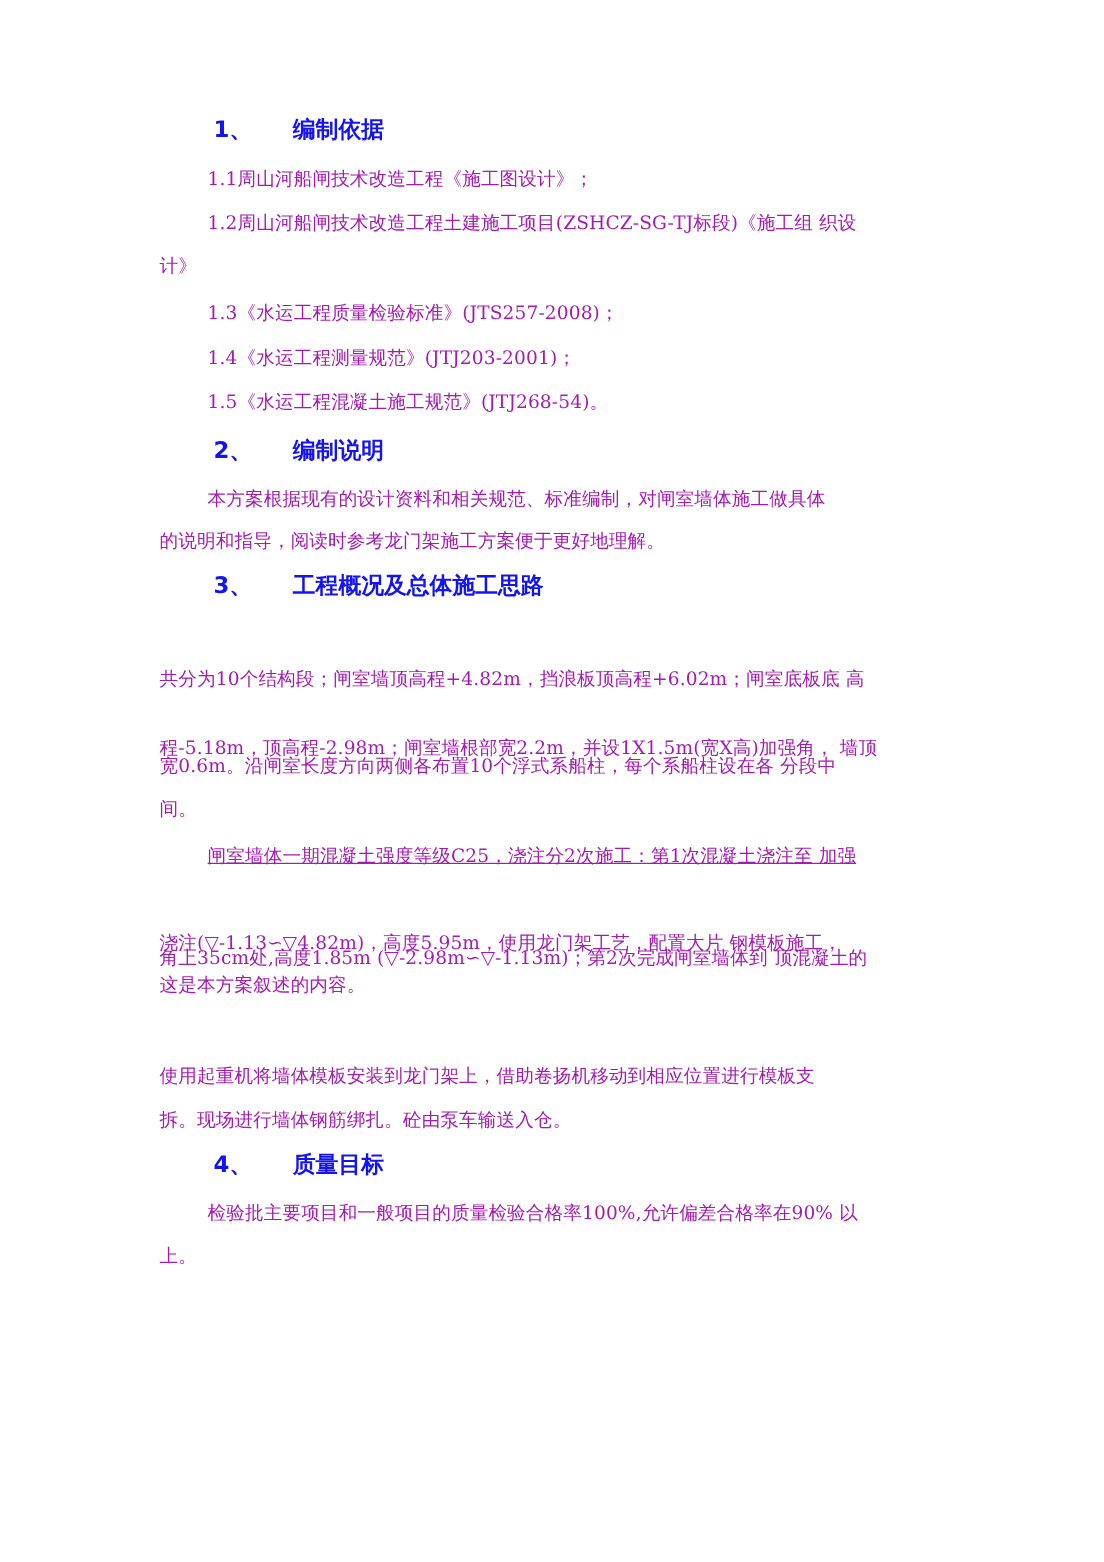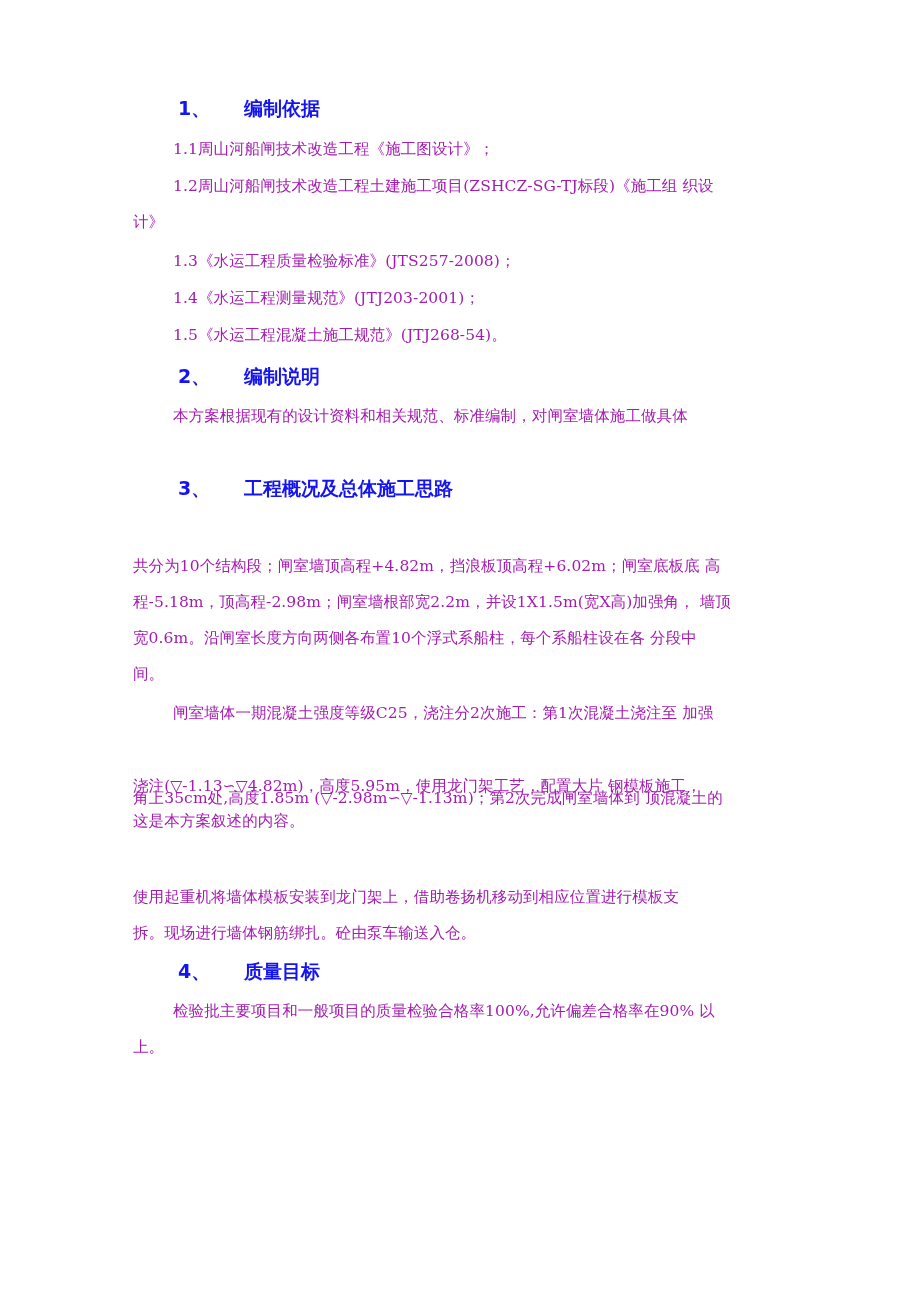--- a/index.html
+++ b/index.html
@@ -59,30 +59,31 @@
   <div class="line indent" style="top:175px;">1.2周山河船闸技术改造工程土建施工项目(ZSHCZ-SG-TJ标段)《施工组 织设</div>
   <div class="line flush" style="top:211px;">计》</div>
   <div class="line indent" style="top:250px;">1.3《水运工程质量检验标准》(JTS257-2008)；</div>
   <div class="line indent" style="top:287px;">1.4《水运工程测量规范》(JTJ203-2001)；</div>
   <div class="line indent" style="top:324px;">1.5《水运工程混凝土施工规范》(JTJ268-54)。</div>
 
   <div class="heading" style="top:364px;">
     <span class="num">2、</span><span>编制说明</span>
   </div>
   <div class="line indent" style="top:405px;text-align:right;">本方案根据现有的设计资料和相关规范、标准编制，对闸室墙体施工做具体</div>
+  <div class="line flush" style="top:440px;">的说明和指导，阅读时参考龙门架施工方案便于更好地理解。</div>
 
   <div class="heading" style="top:476px;">
     <span class="num">3、</span><span>工程概况及总体施工思路</span>
   </div>
   <div class="line flush" style="top:555px;">共分为10个结构段；闸室墙顶高程+4.82m，挡浪板顶高程+6.02m；闸室底板底 高</div>
-  <div class="line flush" style="top:591px;">程-5.18m，顶高程-2.98m；闸室墙根部宽2.2m，并设1X1.5m(宽X高)加强角， 墙顶</div>
+  <div class="line flush" style="top:612px;">程-5.18m，顶高程-2.98m；闸室墙根部宽2.2m，并设1X1.5m(宽X高)加强角， 墙顶</div>
   <div class="line flush" style="top:627px;">宽0.6m。沿闸室长度方向两侧各布置10个浮式系船柱，每个系船柱设在各 分段中</div>
   <div class="line flush" style="top:663px;">间。</div>
 
-  <div class="line indent" style="top:702px;">闸室墙体一期混凝土强度等级C25，浇注分2次施工：第1次混凝土浇注至 加强</div>
+  <div class="line indent" style="top:702px;text-decoration:underline;">闸室墙体一期混凝土强度等级C25，浇注分2次施工：第1次混凝土浇注至 加强</div>
   <div class="line flush" style="top:739px;margin-top:48px;">角上35cm处,高度1.85m (▽-2.98m∽▽-1.13m)；第2次完成闸室墙体到 顶混凝土的</div>
   <div class="line flush" style="top:775px;">浇注(▽-1.13∽▽4.82m)，高度5.95m，使用龙门架工艺，配置大片 钢模板施工，</div>
   <div class="line flush" style="top:810px;">这是本方案叙述的内容。</div>
 
   <div class="line flush" style="top:886px;">使用起重机将墙体模板安装到龙门架上，借助卷扬机移动到相应位置进行模板支</div>
   <div class="line flush" style="top:922px;">拆。现场进行墙体钢筋绑扎。砼由泵车输送入仓。</div>
 
   <div class="heading" style="top:959px;">
     <span class="num">4、</span><span>质量目标</span>
   </div>

